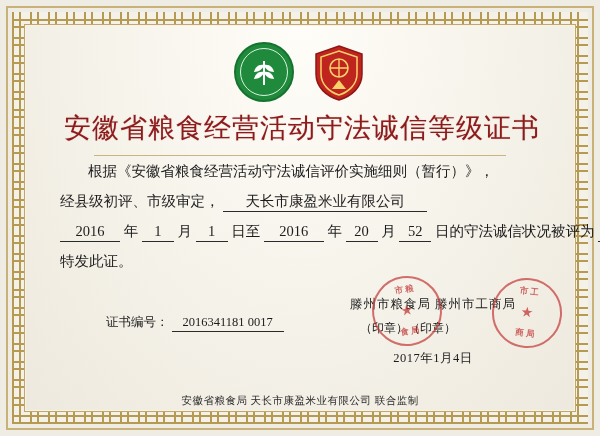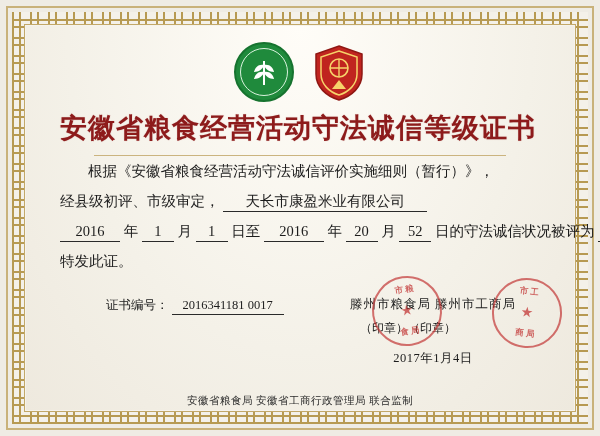--- a/index.html
+++ b/index.html
@@ -116,23 +116,23 @@
 
   
   .badge-saic {
     width: 54px;
     height: 58px;
     position: relative;
   }
   .badge-saic svg { display: block; }
 
   .title {
-    text-align: left;
+    text-align: right;
     font-size: 27px;
-    font-weight: bold;
+    font-weight: normal;
     color: #8d1b1b;
     letter-spacing: 1px;
     margin-top: 8px;
     font-family: "Liberation Serif", serif;
     text-shadow: 0 0 1px rgba(141,27,27,0.35);
   }
   .title-rule {
     width: 86%;
     height: 1px;
     background: #cbb47f;
@@ -168,21 +168,21 @@
   .bottom {
     position: relative;
     margin-top: 8px;
     height: 96px;
     font-size: 12.5px;
     color: #1c1c1c;
   }
   .bottom-left {
     position: absolute;
     left: 46px;
-    top: 8px;
+    top: 25px;
     line-height: 26px;
   }
   .bottom-left .row { white-space: nowrap; }
   .bottom-left .val {
     display: inline-block;
     border-bottom: 1px solid #2a2a2a;
     padding: 0 4px;
     min-width: 104px;
     text-align: center;
     line-height: 18px;
@@ -339,15 +339,15 @@
         <span class="star">★</span>
         <span class="t bot">食  局</span>
       </div>
       <div class="stamp" id="stamp-2">
         <span class="t top">市  工</span>
         <span class="star">★</span>
         <span class="t bot">商  局</span>
       </div>
     </div>
 
-    <div class="footer-note">安徽省粮食局 安徽省工商行政管理局 联合监制</div>
+    <div class="footer-note">安徽省粮食局 天长市康盈米业有限公司 联合监制</div>
   </div>
 </div>
 
 </body></html>

